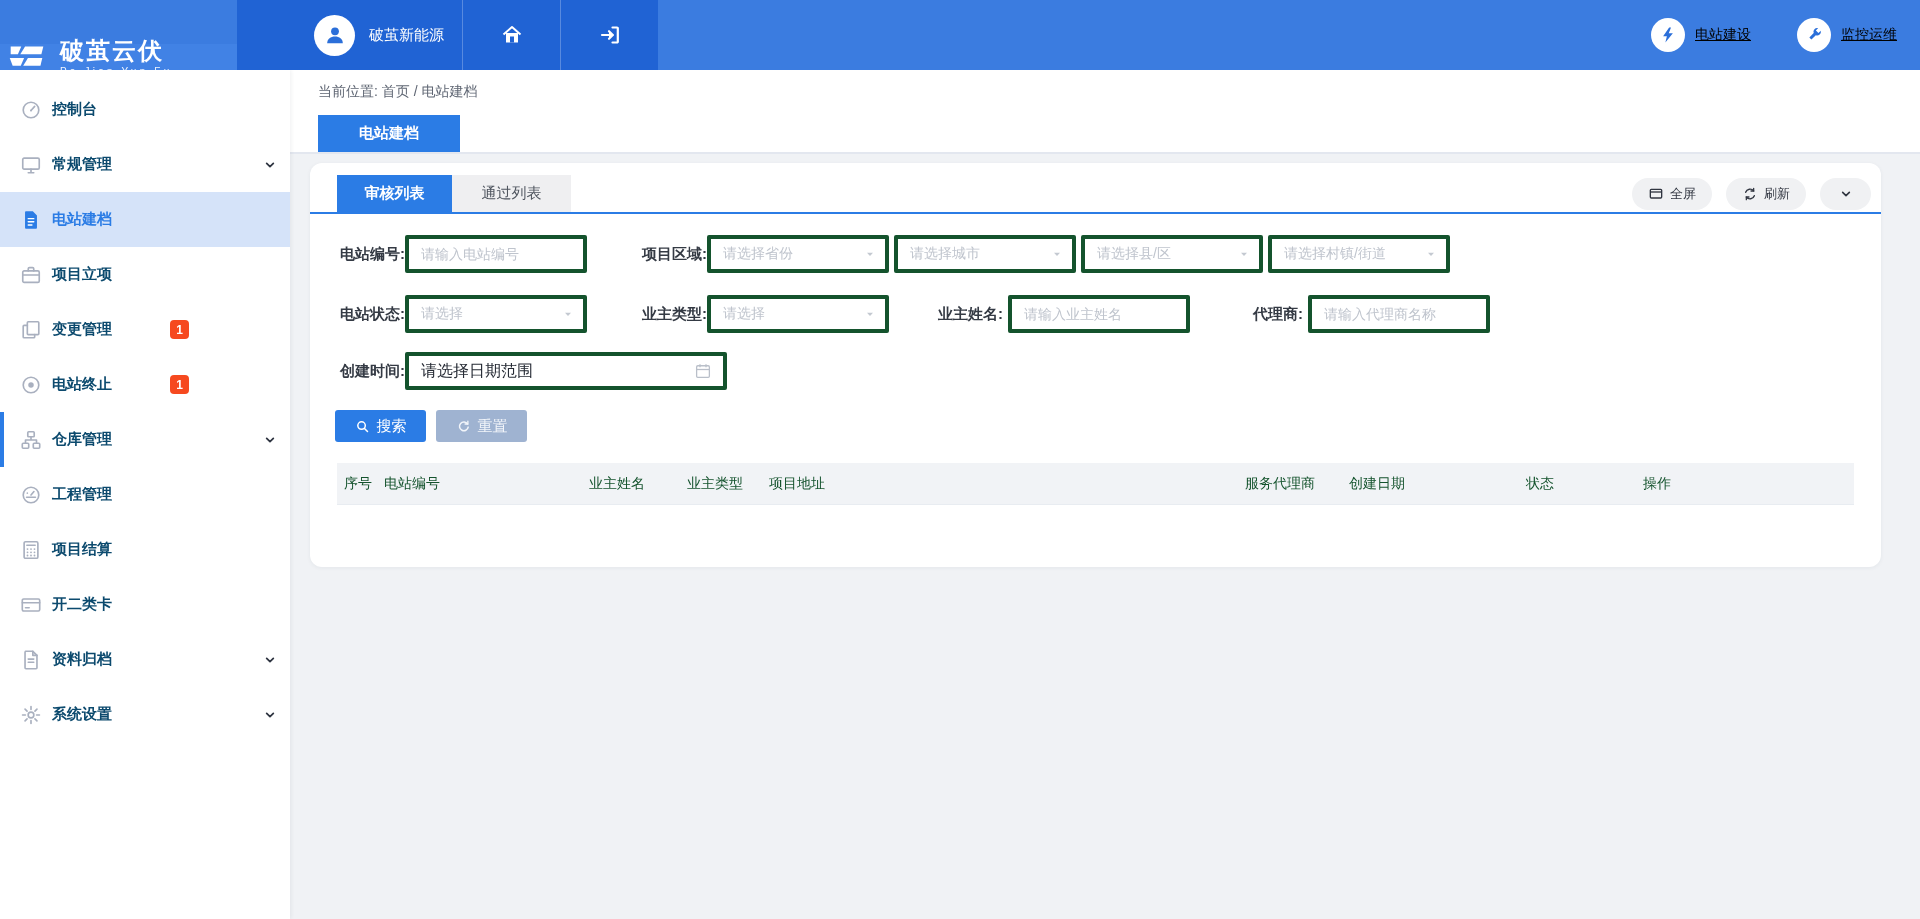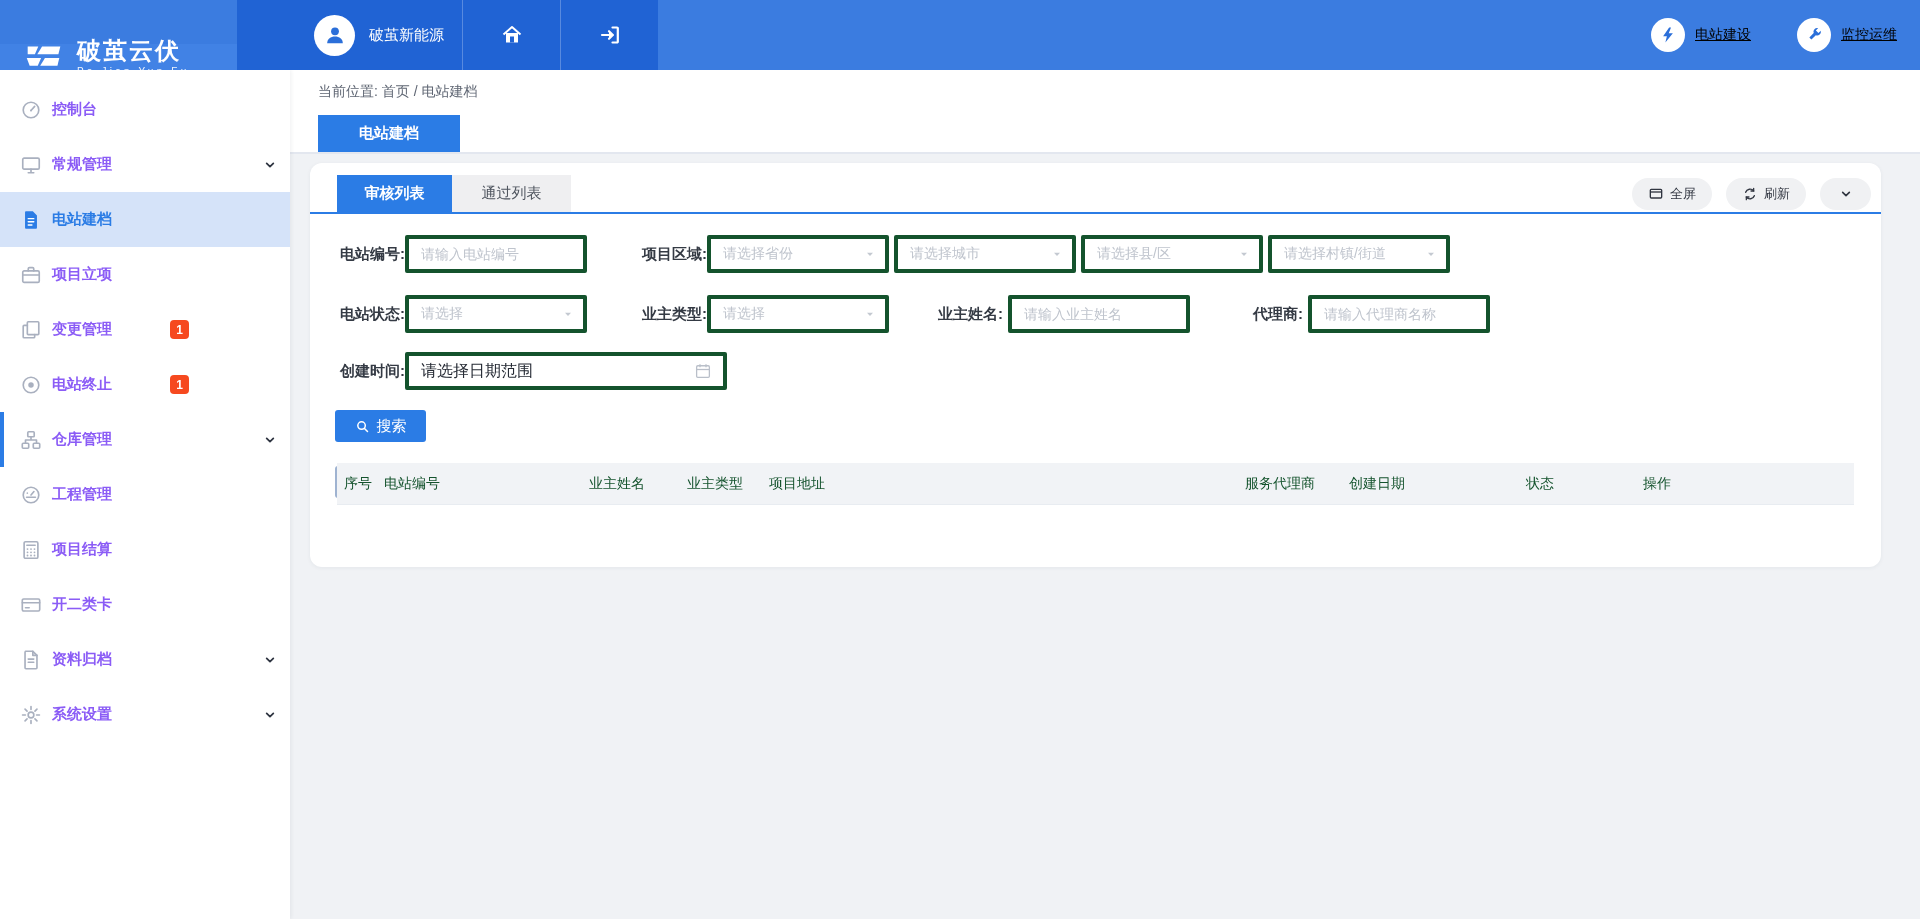--- a/index.html
+++ b/index.html
@@ -1,40 +1,40 @@
 <!DOCTYPE html>
 <html><head>
 <meta charset="utf-8">
 <style>
   * { margin:0; padding:0; box-sizing:border-box; }
   html,body { width:1920px; height:919px; overflow:hidden; }
   body { font-family:"Liberation Sans","DejaVu Sans",sans-serif; background:#F0F2F5; position:relative; color:#262B35; }
 
   
   .header { position:absolute; left:0; top:0; width:1920px; height:70px; background:#3B7CE0; display:flex; align-items:stretch; z-index:20; }
-  .logo-block { width:237px; background:#4182E5; display:flex; align-items:center; padding-left:21px;margin-top:44px; }
+  .logo-block { width:237px; background:#4182E5; display:flex; align-items:center; padding-left:4px;margin-top:44px; }
   .logo-mark { width:46px; height:46px; }
   .logo-text { margin-left:10px; color:#fff; }
   .logo-title { font-size:24px; font-weight:bold; letter-spacing:2px; line-height:26px; }
   .logo-sub { font-size:10px; letter-spacing:3.2px; opacity:.92; margin-top:2px; }
   .hblock { background:#2063D4; display:flex; align-items:center; justify-content:center; }
   .hblock.user { width:225px; justify-content:flex-end; padding-right:18px; gap:14px; }
   .hblock.sq { width:98px; border-left:1px solid rgba(255,255,255,.25); }
   .avatar-circle { width:41px; height:41px; border-radius:50%; background:#fff; display:flex; align-items:center; justify-content:center; }
   .company-name { color:#fff; font-size:15px; }
   .header-spacer { flex:1; }
   .hmodules { display:flex; align-items:center; gap:46px; padding-right:23px; }
   .hmodule { display:flex; align-items:center; gap:10px; cursor:pointer; }
   .hmodule .circle { width:34px; height:34px; border-radius:50%; background:#fff; display:flex; align-items:center; justify-content:center; }
   .hmodule .mlabel { color:#000000; font-size:14px;text-decoration:underline; }
 
   
   .sidebar { position:absolute; left:0; top:70px; width:290px; bottom:0; background:#fff; box-shadow:1px 0 4px rgba(31,45,61,.07); z-index:10; padding-top:12px; }
   .side-item { position:relative; height:55px; display:flex; align-items:center; padding-left:20px; cursor:pointer; color:#A9B0BF; }
-  .side-item .side-label { margin-left:10px; font-size:15px; font-weight:600; color:#8b5cf6; }
+  .side-item .side-label { margin-left:10px; font-size:15px; font-weight:600; color:#0c4a6e; }
   .side-item.selected { background:#D5E3F9; color:#2B7CE5; }
   .side-item.selected .side-label { color:#2B7CE5; }
   .side-item .active-bar { position:absolute; left:0; top:0; bottom:0; width:4px; background:#2B7CE5; }
   .side-badge { position:absolute; left:170px; top:50%; margin-top:-9.5px; width:19px; height:19px; background:#F6491F; border-radius:4px; color:#fff; font-size:12px; font-weight:bold; display:flex; align-items:center; justify-content:center; }
   .side-chevron { position:absolute; left:262px; top:50%; margin-top:-8px; color:#2E3440; }
 
   
   .topband { position:absolute; left:290px; top:70px; right:0; height:84px; background:#fff; border-bottom:2px solid #E3E7EF; }
   .breadcrumb { position:absolute; left:28px; top:13px; font-size:14px; color:#5F6673; }
   .breadcrumb span { color:#5F6673; }
@@ -56,21 +56,21 @@
   .flabel { position:absolute; height:38px; line-height:38px; text-align:right; font-size:15px; font-weight:600; color:#343A44; }
   .fctrl { position:absolute; height:38px; border:4px solid #14532d; border-radius:2px; background:#fff; }
   input.fctrl { padding:0 12px; font-size:14px; color:#333; font-family:inherit; outline:none; }
   input.fctrl::placeholder { color:#BFC4CD; }
   .fselect { display:flex; align-items:center; padding:0 28px 0 12px; cursor:pointer; }
   .fselect .ph { font-size:14px; color:#BFC4CD; white-space:nowrap; overflow:hidden; }
   .fselect .caret { position:absolute; right:9px; top:50%; margin-top:-6px; color:#C4C9D1; }
   .fdate { display:flex; align-items:center; padding:0 36px 0 12px; cursor:pointer; }
   .fdate .cal { position:absolute; right:11px; top:50%; margin-top:-9px; color:#B9BFC9; }
 
-  .btnrow { position:absolute; top:247px; left:25px; display:flex; gap:24px;flex-direction:column; }
+  .btnrow { position:absolute; top:247px; left:25px; display:flex; gap:10px; }
   .btn { width:91px; height:32px; border:none; border-radius:3px; display:inline-flex; align-items:center; justify-content:center; gap:7px; font-size:15px; font-family:inherit; cursor:pointer; }
   .btn.search { background:#2B7CE5; color:#fff; }
   .btn.reset { background:#9FB3D1; color:#F2F5FA; }
 
   
   .table { position:absolute; left:27px; top:300px; width:1517px; }
   .thead { display:flex; height:42px; background:#F1F3F6; align-items:center; border-bottom:1px solid #E8ECF1; }
   .th { font-size:14px; color:#14532d; padding-left:7px; white-space:nowrap; overflow:hidden; }
   .empty-row { height:55px; display:flex; align-items:center; justify-content:center; border-bottom:1px solid #E8ECF1; }
   .empty-text { font-size:13px; color:#99A0AA; }

